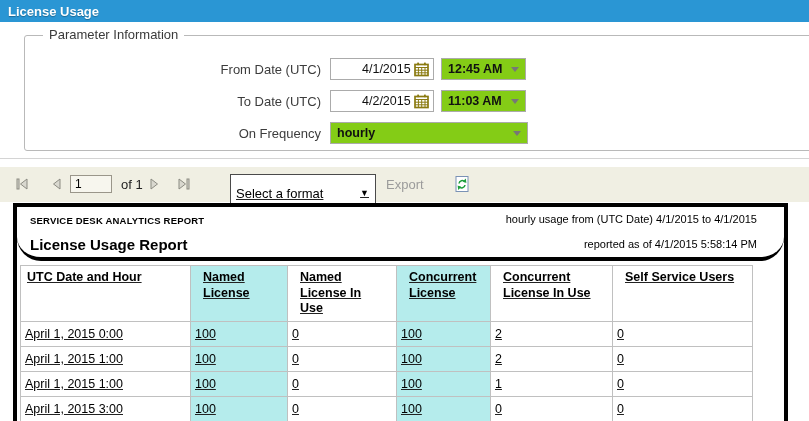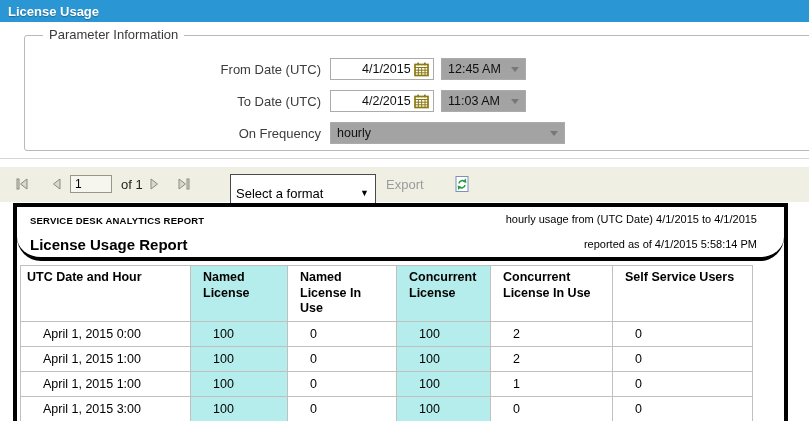--- a/index.html
+++ b/index.html
@@ -41,25 +41,25 @@
   }
   .datebox {
     position: relative; width: 104px; height: 22px;
     border: 1px solid #ababab; background: #fff;
     display: flex; align-items: center; padding-left: 26px;
   }
   .datebox .dval { font-size: 12.5px; padding-left: 5px; color: #111; }
   .datebox .cal { position: absolute; right: 4px; top: 3px; }
   .combo {
     position: relative; height: 22px;
-    border: 1px solid #ababab; background: #a3a3a3;
-    display: flex; align-items: center;
+    border: 1px solid #ababab; background: #84cc16;
+    display: flex; align-items: center; font-weight: bold;
   }
   .combo.time { width: 85px; margin-left: 7px; }
-  .combo.freq { width: 235px; }
+  .combo.freq { width: 198px; }
   .combo .cval { font-size: 12.5px; padding-left: 6px; color: #111; }
   .combo .arr {
     position: absolute; right: 6px; top: 8px;
     width: 0; height: 0;
     border-left: 4px solid transparent; border-right: 4px solid transparent;
     border-top: 5px solid #777;
   }
 
   
   .sepline { position: absolute; left: 0; top: 158px; width: 809px; height: 1px; background: #d4d4d4; }
@@ -77,21 +77,21 @@
   .pgbtn.last  { left: 176px; }
   .pagebox {
     left: 70px; top: 8px; width: 42px; height: 18px;
     border: 1px solid #9a968a; background: #f7f6ee;
     font-size: 12px; padding-left: 4px; font-family: "Liberation Sans", sans-serif;
   }
   .oflabel { left: 121px; top: 10px; font-size: 13px; color: #222; }
   .format-select {
     left: 230px; top: 7px; width: 146px; height: 38px;
     border: 1px solid #4a4a4a; background: #fff;
-    display: flex; align-items: center; cursor: default;
+    display: flex; align-items: center; cursor: default; text-decoration: underline;
   }
   .format-select .fval { font-size: 13px; padding-left: 5px; color: #000; flex: 1; }
   .format-select .sel-arr { font-size: 9px; color: #000; padding-right: 6px; }
   .export-link { left: 386px; top: 10px; font-size: 13px; color: #9b9b9b; }
   .refresh { left: 453px; top: 8px; }
 
   
   .page {
     position: absolute; left: 13px; top: 203px; width: 775px; height: 320px;
     border: 4px solid #000; background: #fff;
@@ -103,33 +103,34 @@
   .ph-right { position: absolute; right: 27px; top: 6px; text-align: right; }
   .ph-meta1 { font-size: 11px; color: #000; }
   .ph-meta2 { font-size: 11px; color: #000; margin-top: 13px; }
 
   
   table.report-table {
     margin: 4px 0 0 3px;
     border-collapse: collapse;
     table-layout: fixed;
     width: 732px;
+    text-decoration: underline;
   }
   .report-table th, .report-table td {
     border: 1px solid #c0c0c0;
     font-size: 12.5px; color: #000;
     text-align: left;
     background: #fff;
   }
   .report-table th {
     font-weight: bold; vertical-align: top;
     padding: 4px 12px; height: 37px; line-height: 1.25;
   }
   .report-table th:first-child { text-align: left; padding: 4px 6px; }
-  .report-table td { height: 25px; padding: 2px 22px; }
+  .report-table td { height: 25px; padding: 2px 4px; }
   .report-table td:first-child { text-align: left; }
   .report-table .hl { background: #b5ecec; }
 
   .icon { display: inline-block; }
 </style>
 </head>
 <body>
 
 <div class="titlebar">
   <span class="title">License Usage</span>

